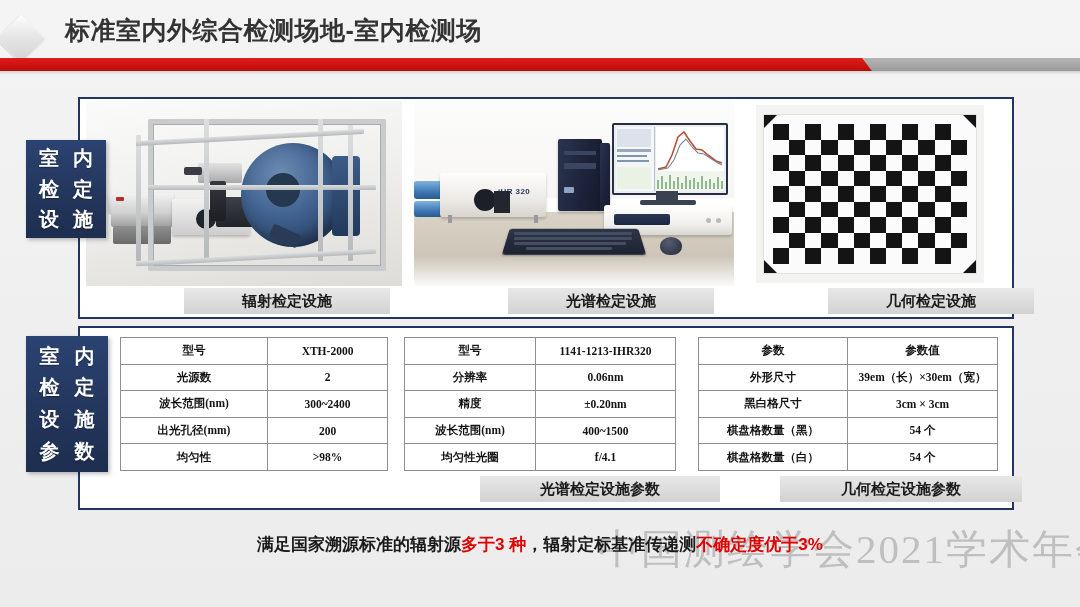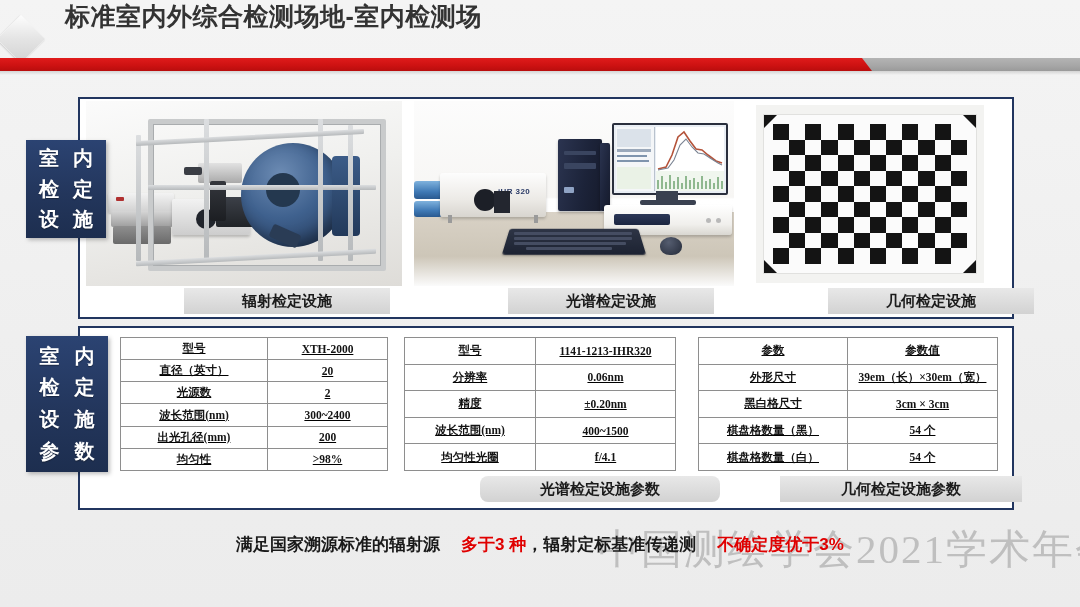--- a/index.html
+++ b/index.html
@@ -13,21 +13,21 @@
 
   
   .header{position:absolute;left:0;top:0;width:1080px;height:88px;}
   .diamond{
     position:absolute;left:4px;top:22px;width:34px;height:34px;
     background:linear-gradient(135deg,#fdfdfd 0%,#e4e4e4 50%,#d2d2d2 100%);
     transform:rotate(45deg);
     box-shadow:0 1px 2px rgba(0,0,0,.18);
   }
   .title{
-    position:absolute;left:65px;top:0;
+    position:absolute;left:65px;top:14px;
     font-size:25px;font-weight:bold;color:#333333;letter-spacing:.5px;
     white-space:nowrap;
   }
   .barwrap{position:absolute;left:0;top:58px;width:1080px;height:16px;}
   .bar-gray{
     position:absolute;left:0;top:0;width:1080px;height:13px;
     background:linear-gradient(180deg,#b4b4b4 0%,#a6a6a6 60%,#9a9a9a 100%);
   }
   .bar-red{
     position:absolute;left:0;top:0;width:872px;height:13px;
@@ -120,26 +120,26 @@
     position:absolute;top:0;height:26px;line-height:26px;text-align:center;
     font-size:15px;font-weight:bold;color:#1b1b1b;
     background:linear-gradient(180deg,#e8e8e8 0%,#dcdcdc 55%,#d2d2d2 100%);
   }
   #cap-1{left:104px;width:206px;}
   #cap-2{left:428px;width:206px;}
   #cap-3{left:748px;width:206px;}
 
   .caps2{position:absolute;left:80px;top:476px;width:928px;height:26px;}
   #cap2-1{left:82px;width:246px;}
-  #cap2-2{left:400px;width:240px;border-radius:8px;}
+  #cap2-2{left:400px;width:240px;}
   #cap2-3{left:700px;width:242px;}
 
   
   .tables{position:absolute;left:120px;top:337px;width:890px;height:134px;display:flex;}
-  table{border-collapse:collapse;background:#ffffff;font-family:"Liberation Serif","DejaVu Serif",serif;text-decoration:underline;}
+  table{border-collapse:collapse;background:#ffffff;font-family:"Liberation Serif","DejaVu Serif",serif;}
   table td{
     border:1px solid #8e8e8e;text-align:center;color:#141414;
     font-size:11.5px;font-weight:bold;height:20px;padding:0 3px;white-space:nowrap;
   }
   #tbl-1{width:268px;}
   #tbl-1 td:first-child{width:140px;}
   #tbl-2{width:272px;margin-left:16px;}
   #tbl-2 td:first-child{width:124px;}
   #tbl-3{width:300px;margin-left:22px;}
   #tbl-3 td:first-child{width:142px;}
@@ -147,21 +147,21 @@
   
   .watermark{
     position:absolute;left:598px;top:522px;
     font-size:41px;color:#bfbfbf;white-space:nowrap;letter-spacing:2px;
     font-family:"Liberation Serif","DejaVu Serif",serif;
   }
   .conclusion{
     position:absolute;left:0;top:533px;width:1080px;text-align:center;
     font-size:17px;font-weight:bold;color:#1a1a1a;white-space:nowrap;
   }
-  .hl{color:#e00000;padding-left:21px;}
+  .hl{color:#e00000;}
 </style>
 </head>
 <body>
 
 <div class="slide">
 
   <div class="header">
     <div class="diamond"></div>
     <div class="title">标准室内外综合检测场地-室内检测场</div>
     <div class="barwrap">
@@ -397,24 +397,20 @@
   <div class="panel" id="panel-bottom"></div>
 
   <div class="tables">
     <table id="tbl-1">
         <tbody>
           <tr>
             <td>型号</td>
             <td>XTH-2000</td>
           </tr>
           <tr>
-            <td>直径（英寸）</td>
-            <td>20</td>
-          </tr>
-          <tr>
             <td>光源数</td>
             <td>2</td>
           </tr>
           <tr>
             <td>波长范围(nm)</td>
             <td>300~2400</td>
           </tr>
           <tr>
             <td>出光孔径(mm)</td>
             <td>200</td>

